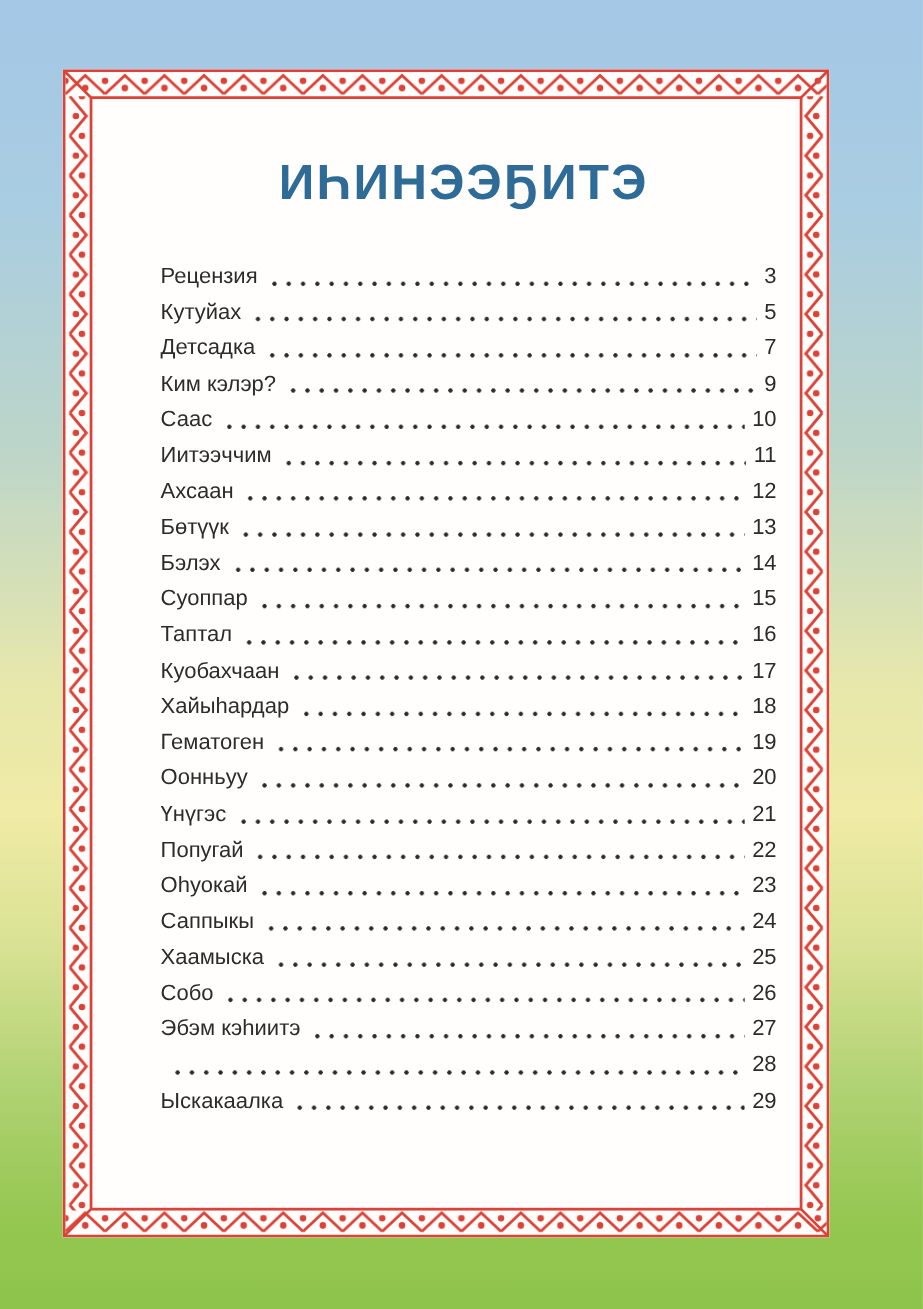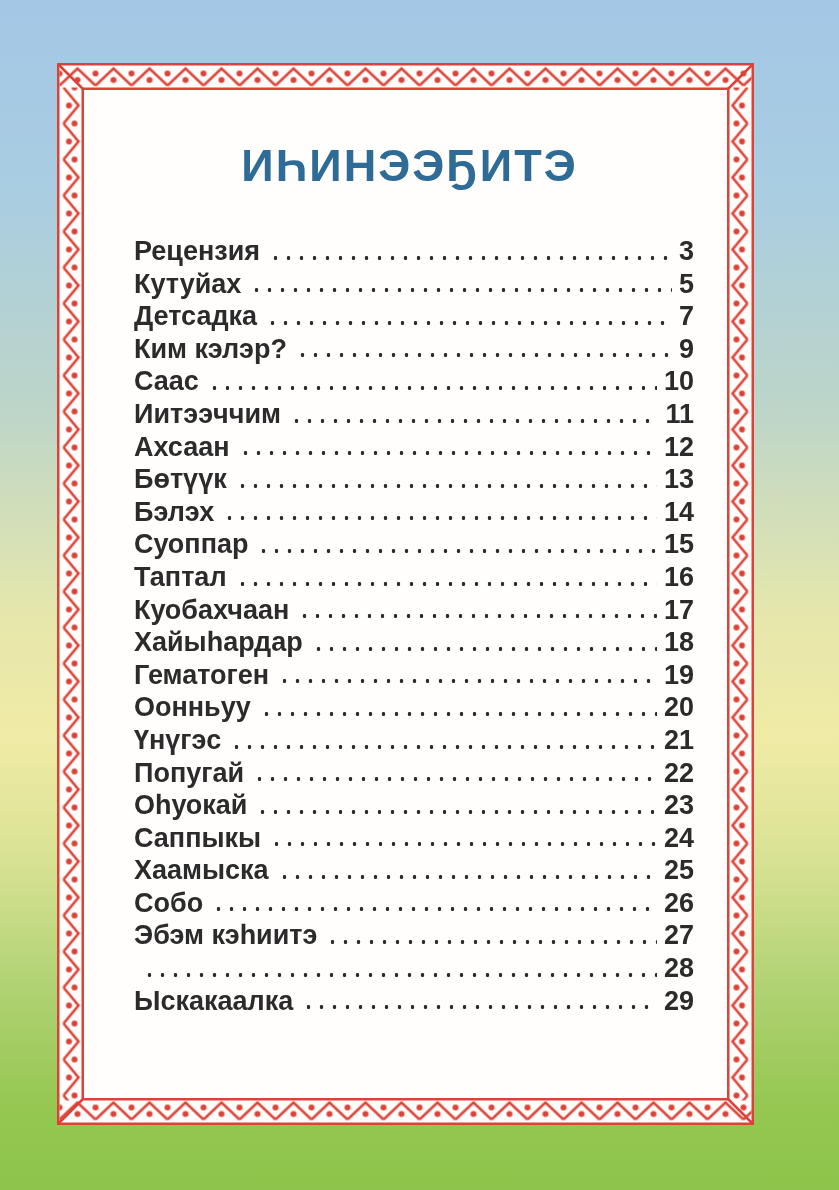--- a/index.html
+++ b/index.html
@@ -38,21 +38,21 @@
   .frame-svg {
     position: absolute;
     left: 0;
     top: 0;
     width: 697px;
     height: 1062px;
     display: block;
   }
   .content {
     position: absolute;
-    left: 4px;
+    left: 16px;
     top: 0;
     width: 697px;
     height: 1062px;
   }
   .title {
     margin: 0;
     padding-top: 76px;
     text-align: center;
     font-size: 45px;
     line-height: 54px;
@@ -61,24 +61,23 @@
     color: #2e6b96;
   }
   .toc {
     margin: 42px 64px 0 73px; 
   }
   .row {
     display: flex;
     align-items: flex-start;
     height: 32.6px;
     line-height: 32.6px;
-    font-size: 27px;
+    font-size: 20px;
     color: #2b2b2b;
     white-space: nowrap;
-    font-weight: bold;
   }
   .label {
     flex: 0 0 auto;
   }
   .dots {
     flex: 1 1 auto;
     align-self: flex-end;
     height: 4px;
     margin: 0 7px 8px 9px;
     background-image: radial-gradient(circle, #2b2b2b 1.7px, rgba(0,0,0,0) 2.1px);

